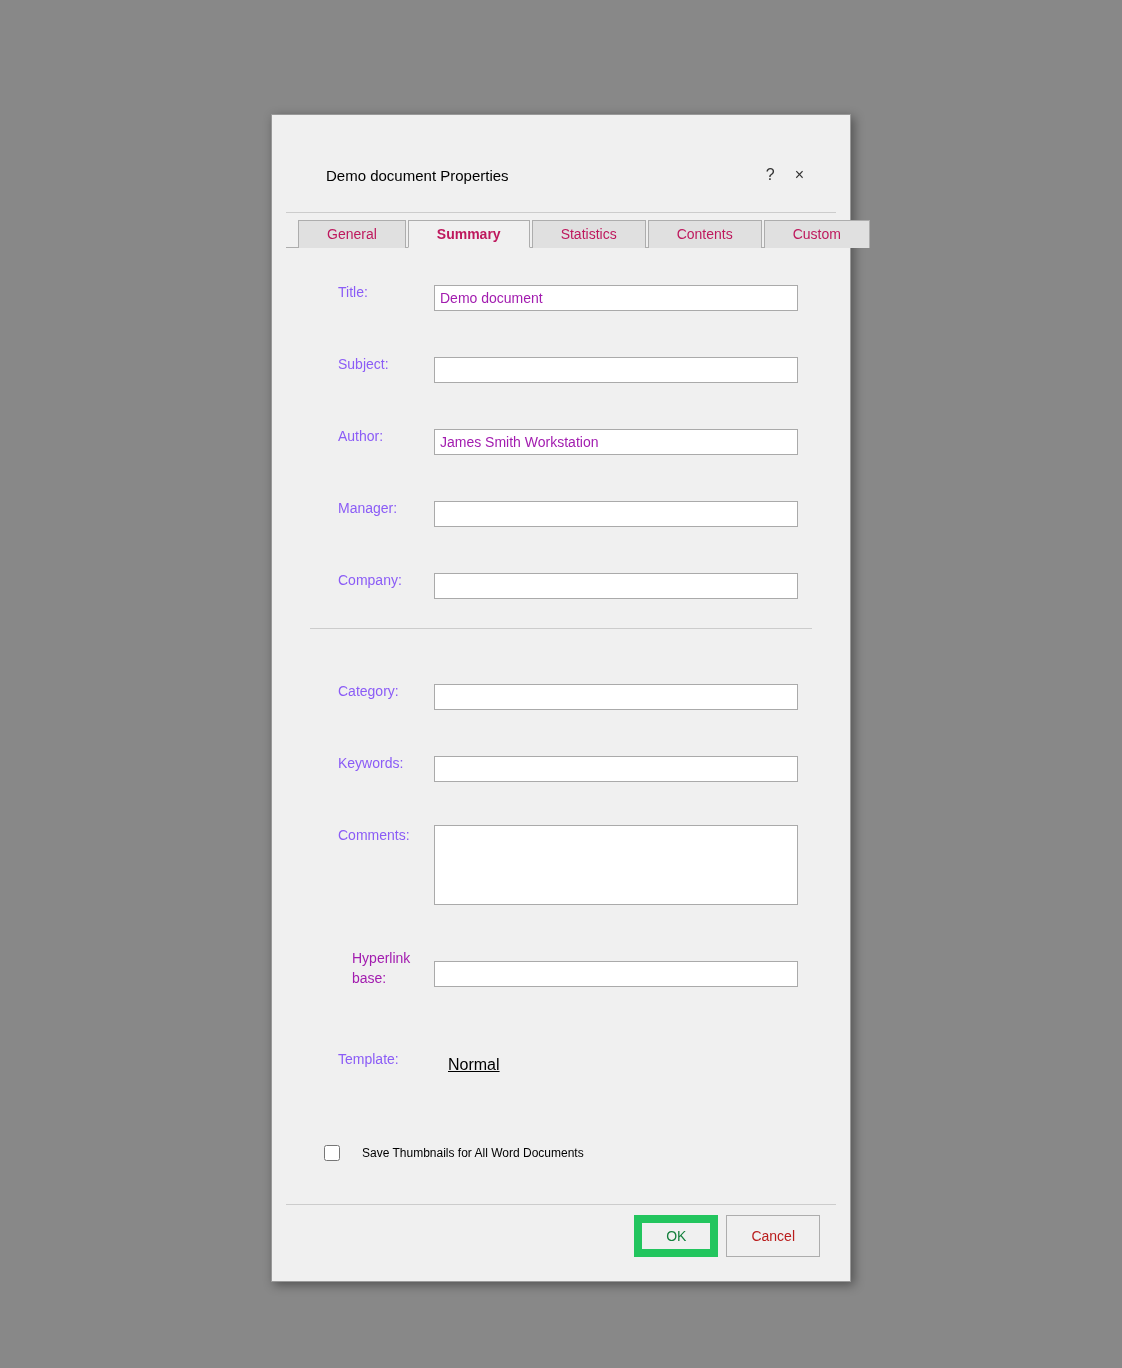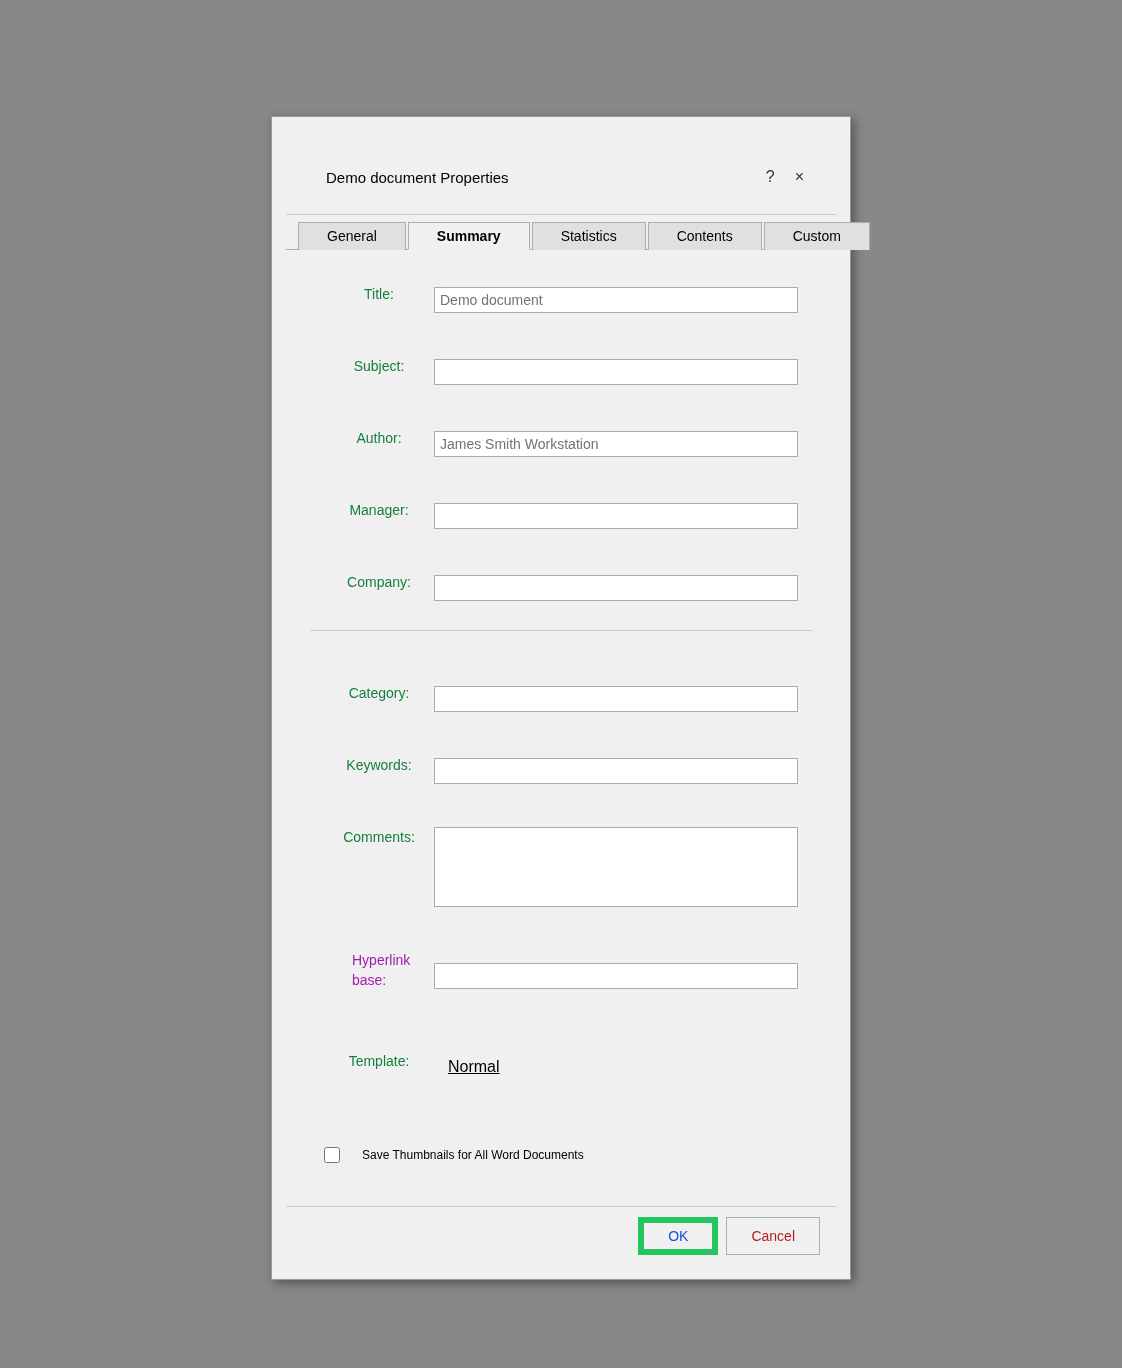--- a/index.html
+++ b/index.html
@@ -72,21 +72,21 @@
       border-bottom: 1px solid #adadad;
       background: #f0f0f0;
     }
 
     .tab {
       padding: 5px 14px;
       border: 1px solid #adadad;
       border-bottom: none;
       background: #e0e0e0;
       cursor: pointer;
-      color: #000000;
+      color: #be185d;
       margin-right: 2px;
       position: relative;
       top: 1px;
     }
 
     .tab.active {
       background: #f0f0f0;
       border-bottom: 1px solid #f0f0f0;
       z-index: 1;
       font-weight: 600;
@@ -105,22 +105,22 @@
     }
 
     .form-row-tall {
       display: flex;
       align-items: flex-start;
       margin-bottom: 12px;
     }
 
     .label {
       width: 110px;
-      text-align: center;
-      color: #15803d;
+      text-align: left;
+      color: #8b5cf6;
       flex-shrink: 0;
       padding-top: 2px;
     }
 
     .label-multiline {
       width: 110px;
       text-align: left;
       color: #a21caf;
       flex-shrink: 0;
       padding-top: 4px;
@@ -128,21 +128,21 @@
     }
 
     .field {
       flex: 1;
       border: 1px solid #aaa;
       background: #fff;
       padding: 3px 5px;
       height: 26px;
       outline: none;
       font-size: 14px;
-      color: #737373;
+      color: #a21caf;
     }
 
     .field-tall {
       flex: 1;
       border: 1px solid #aaa;
       background: #fff;
       padding: 3px 5px;
       height: 80px;
       outline: none;
       font-size: 14px;
@@ -201,22 +201,22 @@
       cursor: pointer;
       font-size: 14px;
       background: #f0f0f0;
       border: 1px solid #adadad;
       color: #b91c1c;
       min-width: 80px;
     }
 
     .btn-primary {
       background: #f0f0f0;
-      border: 6px solid #22c55e;
-      color: #1d4ed8;
+      border: 8px solid #22c55e;
+      color: #15803d;
     }
   </style>
 </head>
 <body>
 
 <div class="dialog">
 
   <div class="title-bar">
     <div class="title-bar-left">
       <span class="title-text">Demo document Properties</span>

